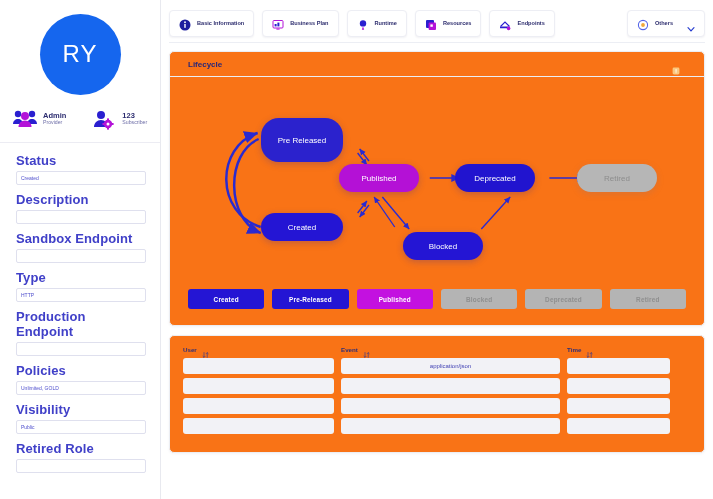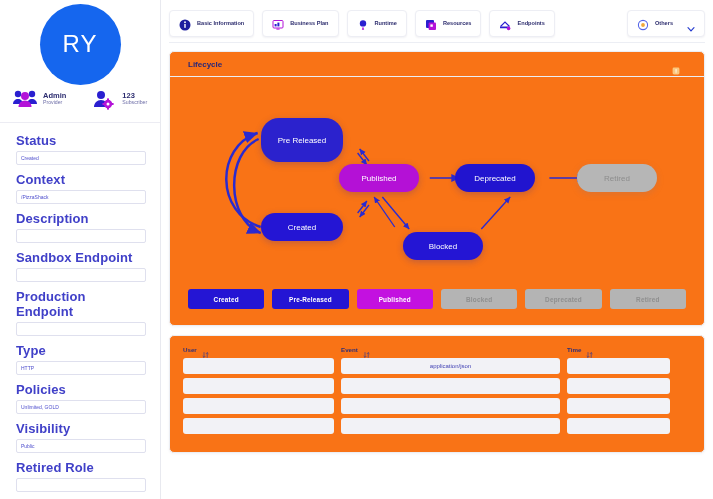--- a/index.html
+++ b/index.html
@@ -173,38 +173,34 @@
         </span>
       </div>
     </div>
 
     <div class="fields">
       <div class="field">
         <div class="field-label">Status</div>
         <div class="field-box">Created</div>
       </div>
       <div class="field">
-        <div class="field-label">Context</div>
-        <div class="field-box">/PizzaShack</div>
-      </div>
-      <div class="field">
         <div class="field-label">Description</div>
         <div class="field-box"></div>
       </div>
       <div class="field">
         <div class="field-label">Sandbox Endpoint</div>
         <div class="field-box"></div>
       </div>
       <div class="field">
+        <div class="field-label">Type</div>
+        <div class="field-box">HTTP</div>
+      </div>
+      <div class="field">
         <div class="field-label">Production Endpoint</div>
         <div class="field-box"></div>
-      </div>
-      <div class="field">
-        <div class="field-label">Type</div>
-        <div class="field-box">HTTP</div>
       </div>
       <div class="field">
         <div class="field-label">Policies</div>
         <div class="field-box">Unlimited, GOLD</div>
       </div>
       <div class="field">
         <div class="field-label">Visibility</div>
         <div class="field-box">Public</div>
       </div>
       <div class="field">

